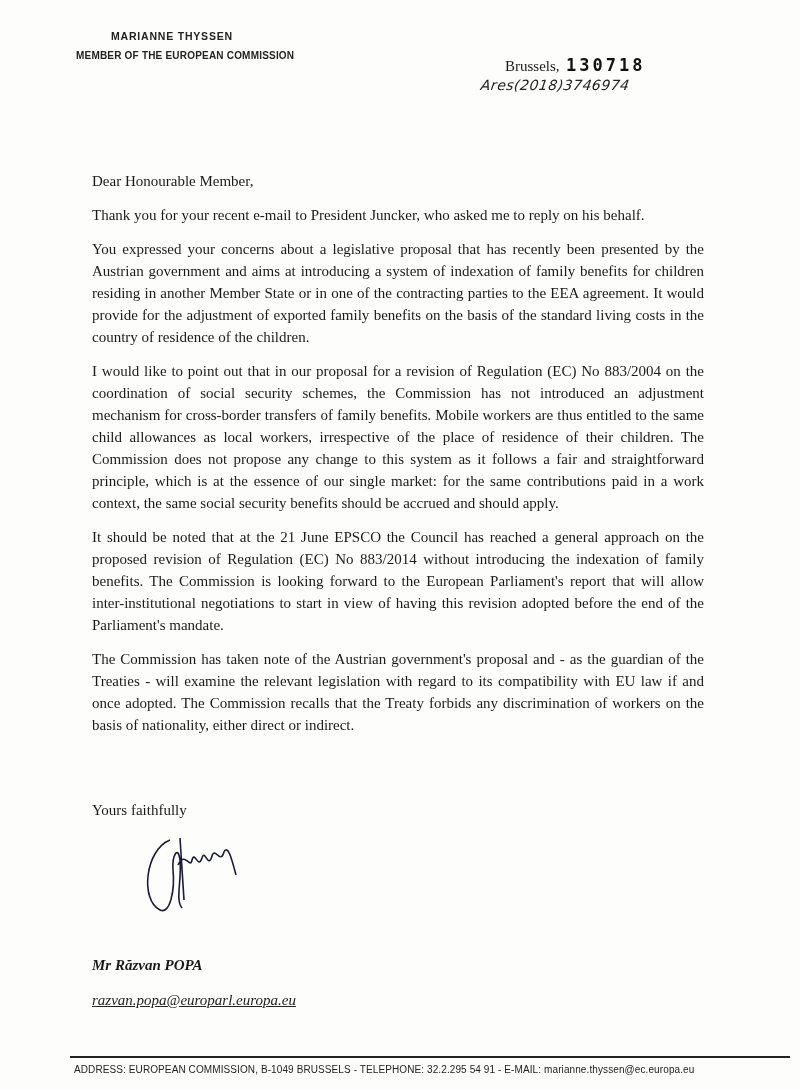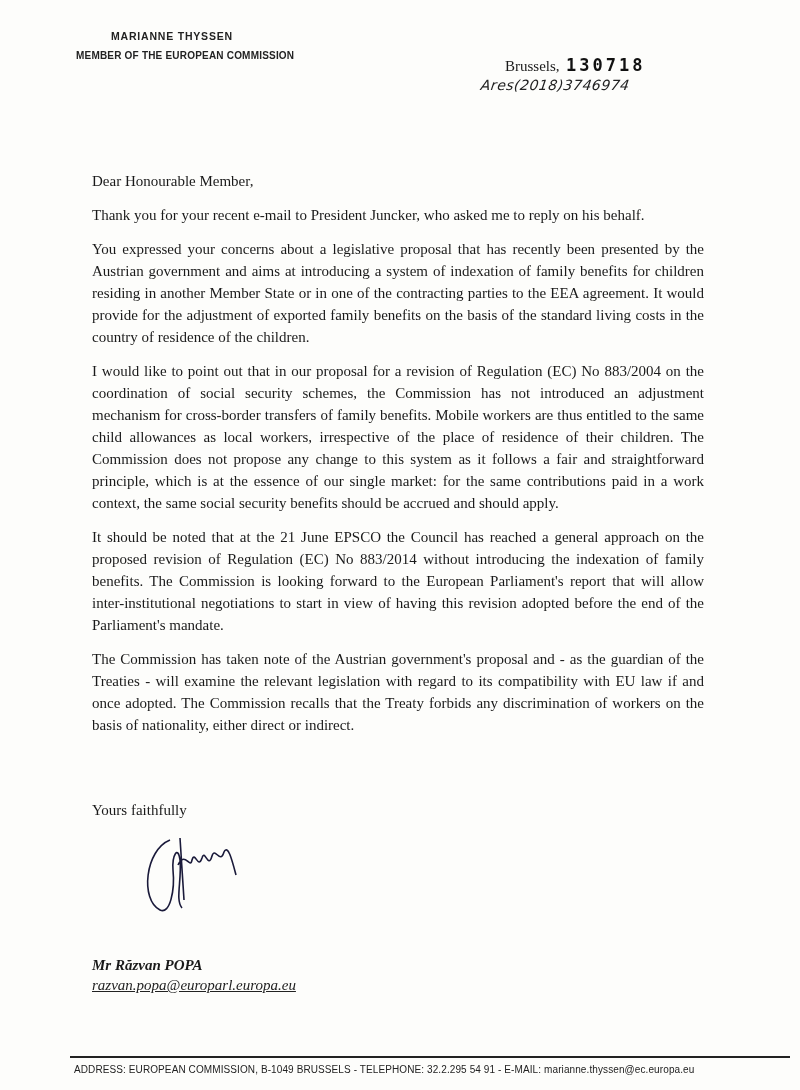--- a/index.html
+++ b/index.html
@@ -15,21 +15,21 @@
   .stamp { position: absolute; left: 88px; top: 0; font-family: "DejaVu Sans Mono", monospace; font-weight: bold; font-size: 17px; letter-spacing: 3px; white-space: nowrap; color: #111; }
   .ref { position: absolute; left: 3px; top: 22px; font-family: "DejaVu Sans", sans-serif; font-style: italic; font-size: 14px; white-space: nowrap; color: #222; letter-spacing: 0.5px; transform: skewX(-8deg); }
   .body { position: absolute; left: 92px; top: 170px; width: 612px; font-size: 15px; line-height: 22px; }
   .body p { margin: 0 0 12px 0; text-align: justify; }
   .salutation { margin-bottom: 12px !important; }
   .closing { position: absolute; left: 92px; top: 802px; font-size: 15px; }
   .signature { position: absolute; left: 140px; top: 830px; width: 110px; height: 90px; }
   .signer { position: absolute; left: 92px; top: 955px; font-size: 15px; line-height: 20px; }
   .signer-name { font-weight: bold; font-style: italic; }
   .signer-role { font-style: italic; }
-  .signer-email { font-style: italic; text-decoration: underline; color: #222; }
+  .signer-email { font-style: italic; text-decoration: underline; color: #222; margin-top: 15px; }
   .footer-rule { position: absolute; left: 70px; top: 1056px; width: 720px; height: 1.5px; background: #222; }
   .footer { position: absolute; left: 74px; top: 1064px; font-family: "Liberation Sans", sans-serif; font-size: 10px; white-space: nowrap; color: #222; letter-spacing: 0.1px; }
 </style>
 </head>
 <body>
 
 <div class="letterhead">
   <div class="lh-name">MARIANNE THYSSEN</div>
   <div class="lh-title">MEMBER OF THE EUROPEAN COMMISSION</div>
 </div>

